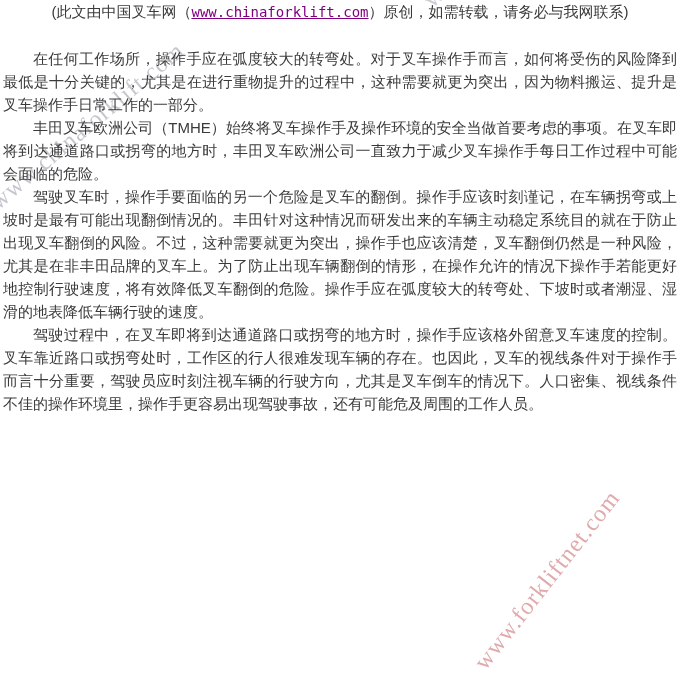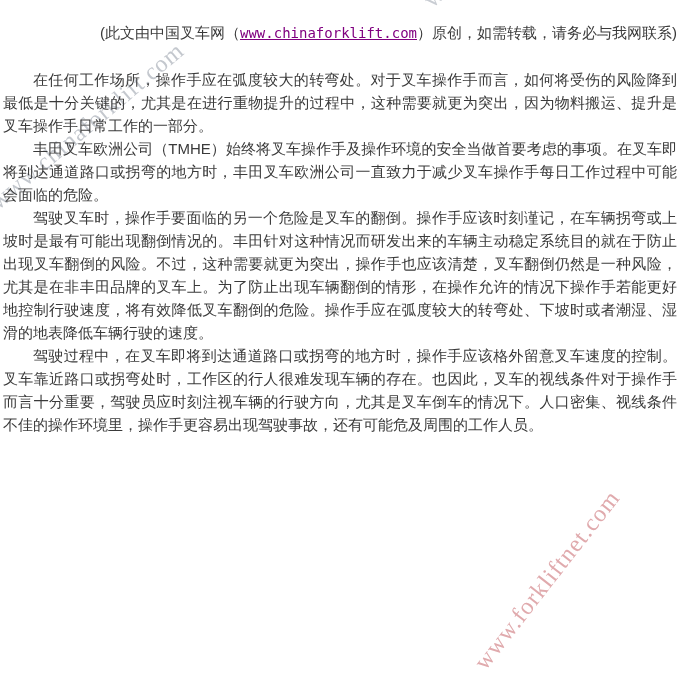--- a/index.html
+++ b/index.html
@@ -46,23 +46,22 @@
   }
   
   .content {
     position: relative;
     z-index: 1;
     padding: 0 3px;
     font-size: 15px;
     line-height: 23px;
   }
   .header-line {
-    text-align: right;
+    text-align: center;
     margin-bottom: 23px; 
-    margin-top: 21px;
   }
   .header-line .url {
     font-family: "DejaVu Sans Mono", monospace;
     font-size: 14px;
     color: #800080;
     text-decoration: underline;
     cursor: pointer;
   }
   .content p {
     text-indent: 2em;

